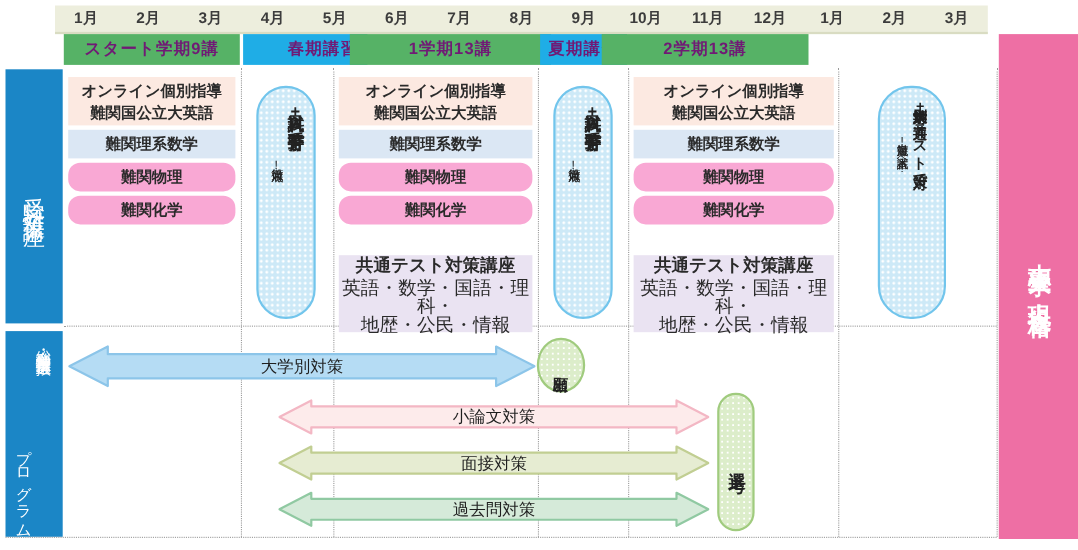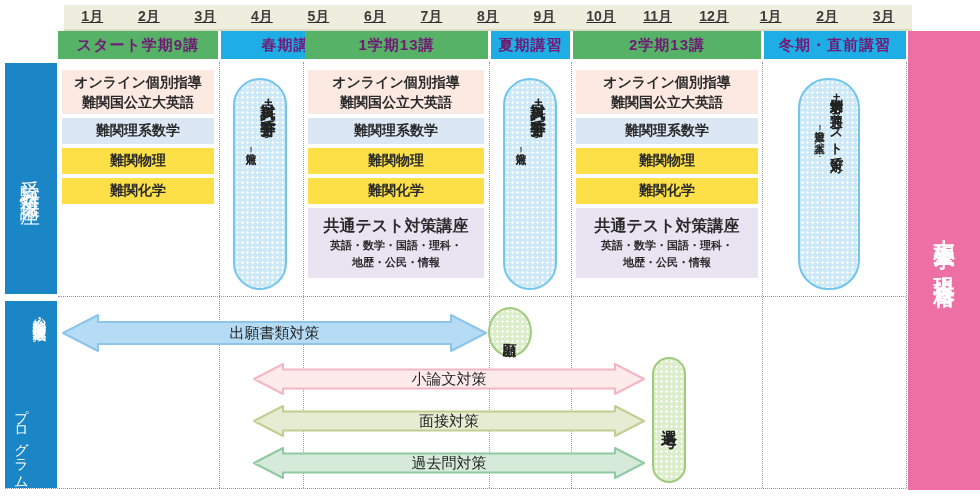--- a/index.html
+++ b/index.html
@@ -2,23 +2,23 @@
 <html><head>
 <meta charset="utf-8">
 <style>
   html,body{margin:0;padding:0;background:#fff;}
   .canvas{
     position:relative;width:980px;height:500px;background:#fff;overflow:hidden;
     font-family:"Liberation Sans",sans-serif;color:#2a2a2a;
   }
   
   .month-strip{
-    position:absolute;left:64px;top:5px;width:848px;height:24px;
+    position:absolute;left:50px;top:5px;width:848px;height:24px;
     background:#edeedd;border-bottom:2px solid #d9dcc2;
-    display:flex;align-items:center;text-decoration:underline;
+    display:flex;align-items:center;
   }
   .month-cell{flex:1;text-align:center;font-size:14px;font-weight:600;color:#3c3c3c;}
   
   .term{
     position:absolute;top:31px;height:28px;line-height:28px;text-align:center;
     color:#701a75;font-size:15px;font-weight:700;letter-spacing:1px;
   }
   .term.green{background:#56b266;}
   .term.cyan{background:#1fade6;}
   
@@ -40,27 +40,27 @@
   .side2{top:301px;height:187px;display:flex;flex-direction:row-reverse;padding-top:6px;box-sizing:border-box;}
   .side2 .v-main{writing-mode:vertical-rl;text-orientation:upright;font-size:14px;letter-spacing:1px;}
   .side2 .v-sub{writing-mode:vertical-rl;text-orientation:upright;font-size:14px;letter-spacing:1px;margin-top:92px;}
   
   .vline{position:absolute;top:62px;height:426px;width:0;border-left:1px dotted #9a9a9a;}
   .hline{position:absolute;height:0;border-top:1px dotted #9a9a9a;}
   
   .box{position:absolute;box-sizing:border-box;text-align:center;display:flex;flex-direction:column;justify-content:center;}
   .box.pinkbox{background:#fce9e1;}
   .box.lavbox{background:#dbe7f4;}
-  .box.greenbox{background:#fde047;}
-  .box.purplebox{background:#eae3f2;}
+  .box.greenbox{background:#f9a8d4;border-radius:11px;}
+  .box.purplebox{background:#eae3f2;margin-top:24px;}
   .box .l1{font-size:14px;font-weight:600;line-height:20px;}
   .box .l2{font-size:14px;font-weight:600;line-height:20px;}
   .box .single{font-size:14px;font-weight:600;}
   .box .kt{font-size:16px;font-weight:700;line-height:22px;}
-  .box .ks{font-size:11px;line-height:17px;font-weight:bold;}
+  .box .ks{font-size:17px;line-height:17px;}
   
   .capsule{
     position:absolute;top:78px;height:212px;box-sizing:border-box;
     border:2px solid #72c5ec;border-radius:30px;
     background-color:#cde9f7;
     background-image:radial-gradient(circle,#ffffff 1.2px,rgba(255,255,255,0) 1.4px);
     background-size:5px 5px;
     display:flex;flex-direction:row-reverse;justify-content:center;
     padding-top:13px;
   }
@@ -107,24 +107,23 @@
     <span class="month-cell">10月</span>
     <span class="month-cell">11月</span>
     <span class="month-cell">12月</span>
     <span class="month-cell">1月</span>
     <span class="month-cell">2月</span>
     <span class="month-cell">3月</span>
   </div>
 
   <div class="term green" style="left:58px;width:160px;">スタート学期9講</div>
   <div class="term cyan" style="left:221px;width:81px;padding-left:32px;">春期講習</div>
-  <div class="term green" style="left:305px;width:183px;">1学期13講</div>
+  <div class="term green" style="left:318px;width:183px;">1学期13講</div>
   <div class="term cyan" style="left:491px;width:79px;">夏期講習</div>
-  <div class="term green" style="left:573px;width:188px;">2学期13講</div>
-  <div class="term cyan" style="left:764px;width:142px;">冬期・直前講習</div>
+  <div class="term green" style="left:547px;width:188px;">2学期13講</div>
 
   <div class="goal-col">
     <span class="goal-text">志望大学 現役合格!</span>
   </div>
 
   <div class="side side1">
     <span class="v">受験対策講座</span>
   </div>
   <div class="side side2">
     <span class="v-main">総合型・学校推薦型選抜</span>
@@ -204,21 +203,21 @@
 
   <div class="capsule final" style="left:798px;width:62px;">
     <span class="main">大学別対策+共通テスト対策で</span>
     <span class="sub">徹底対策!入試本番へ!</span>
   </div>
 
   <div class="arrow" style="left:62px;top:313px;width:425px;height:40px;">
     <svg width="425" height="40" viewBox="0 0 425 40">
       <polygon points="1,20 36,2 36,9 389,9 389,2 424,20 389,38 389,31 36,31 36,38" fill="#b5dcf4" stroke="#8cc5e9" stroke-width="2" stroke-linejoin="round"></polygon>
     </svg>
-    <div class="lbl">出願書類対策</div>
+    <div class="lbl">大学別対策</div>
   </div>
 
   <div class="appl greendot">
     <span class="v">出願</span>
   </div>
 
   <div class="arrow" style="left:253px;top:362px;width:392px;height:34px;">
     <svg width="392" height="34" viewBox="0 0 392 34">
       <polygon points="1,17 30,2 30,7.5 362,7.5 362,2 391,17 362,32 362,26.5 30,26.5 30,32" fill="#fdebeb" stroke="#f3b7c4" stroke-width="2" stroke-linejoin="round"></polygon>
     </svg>

